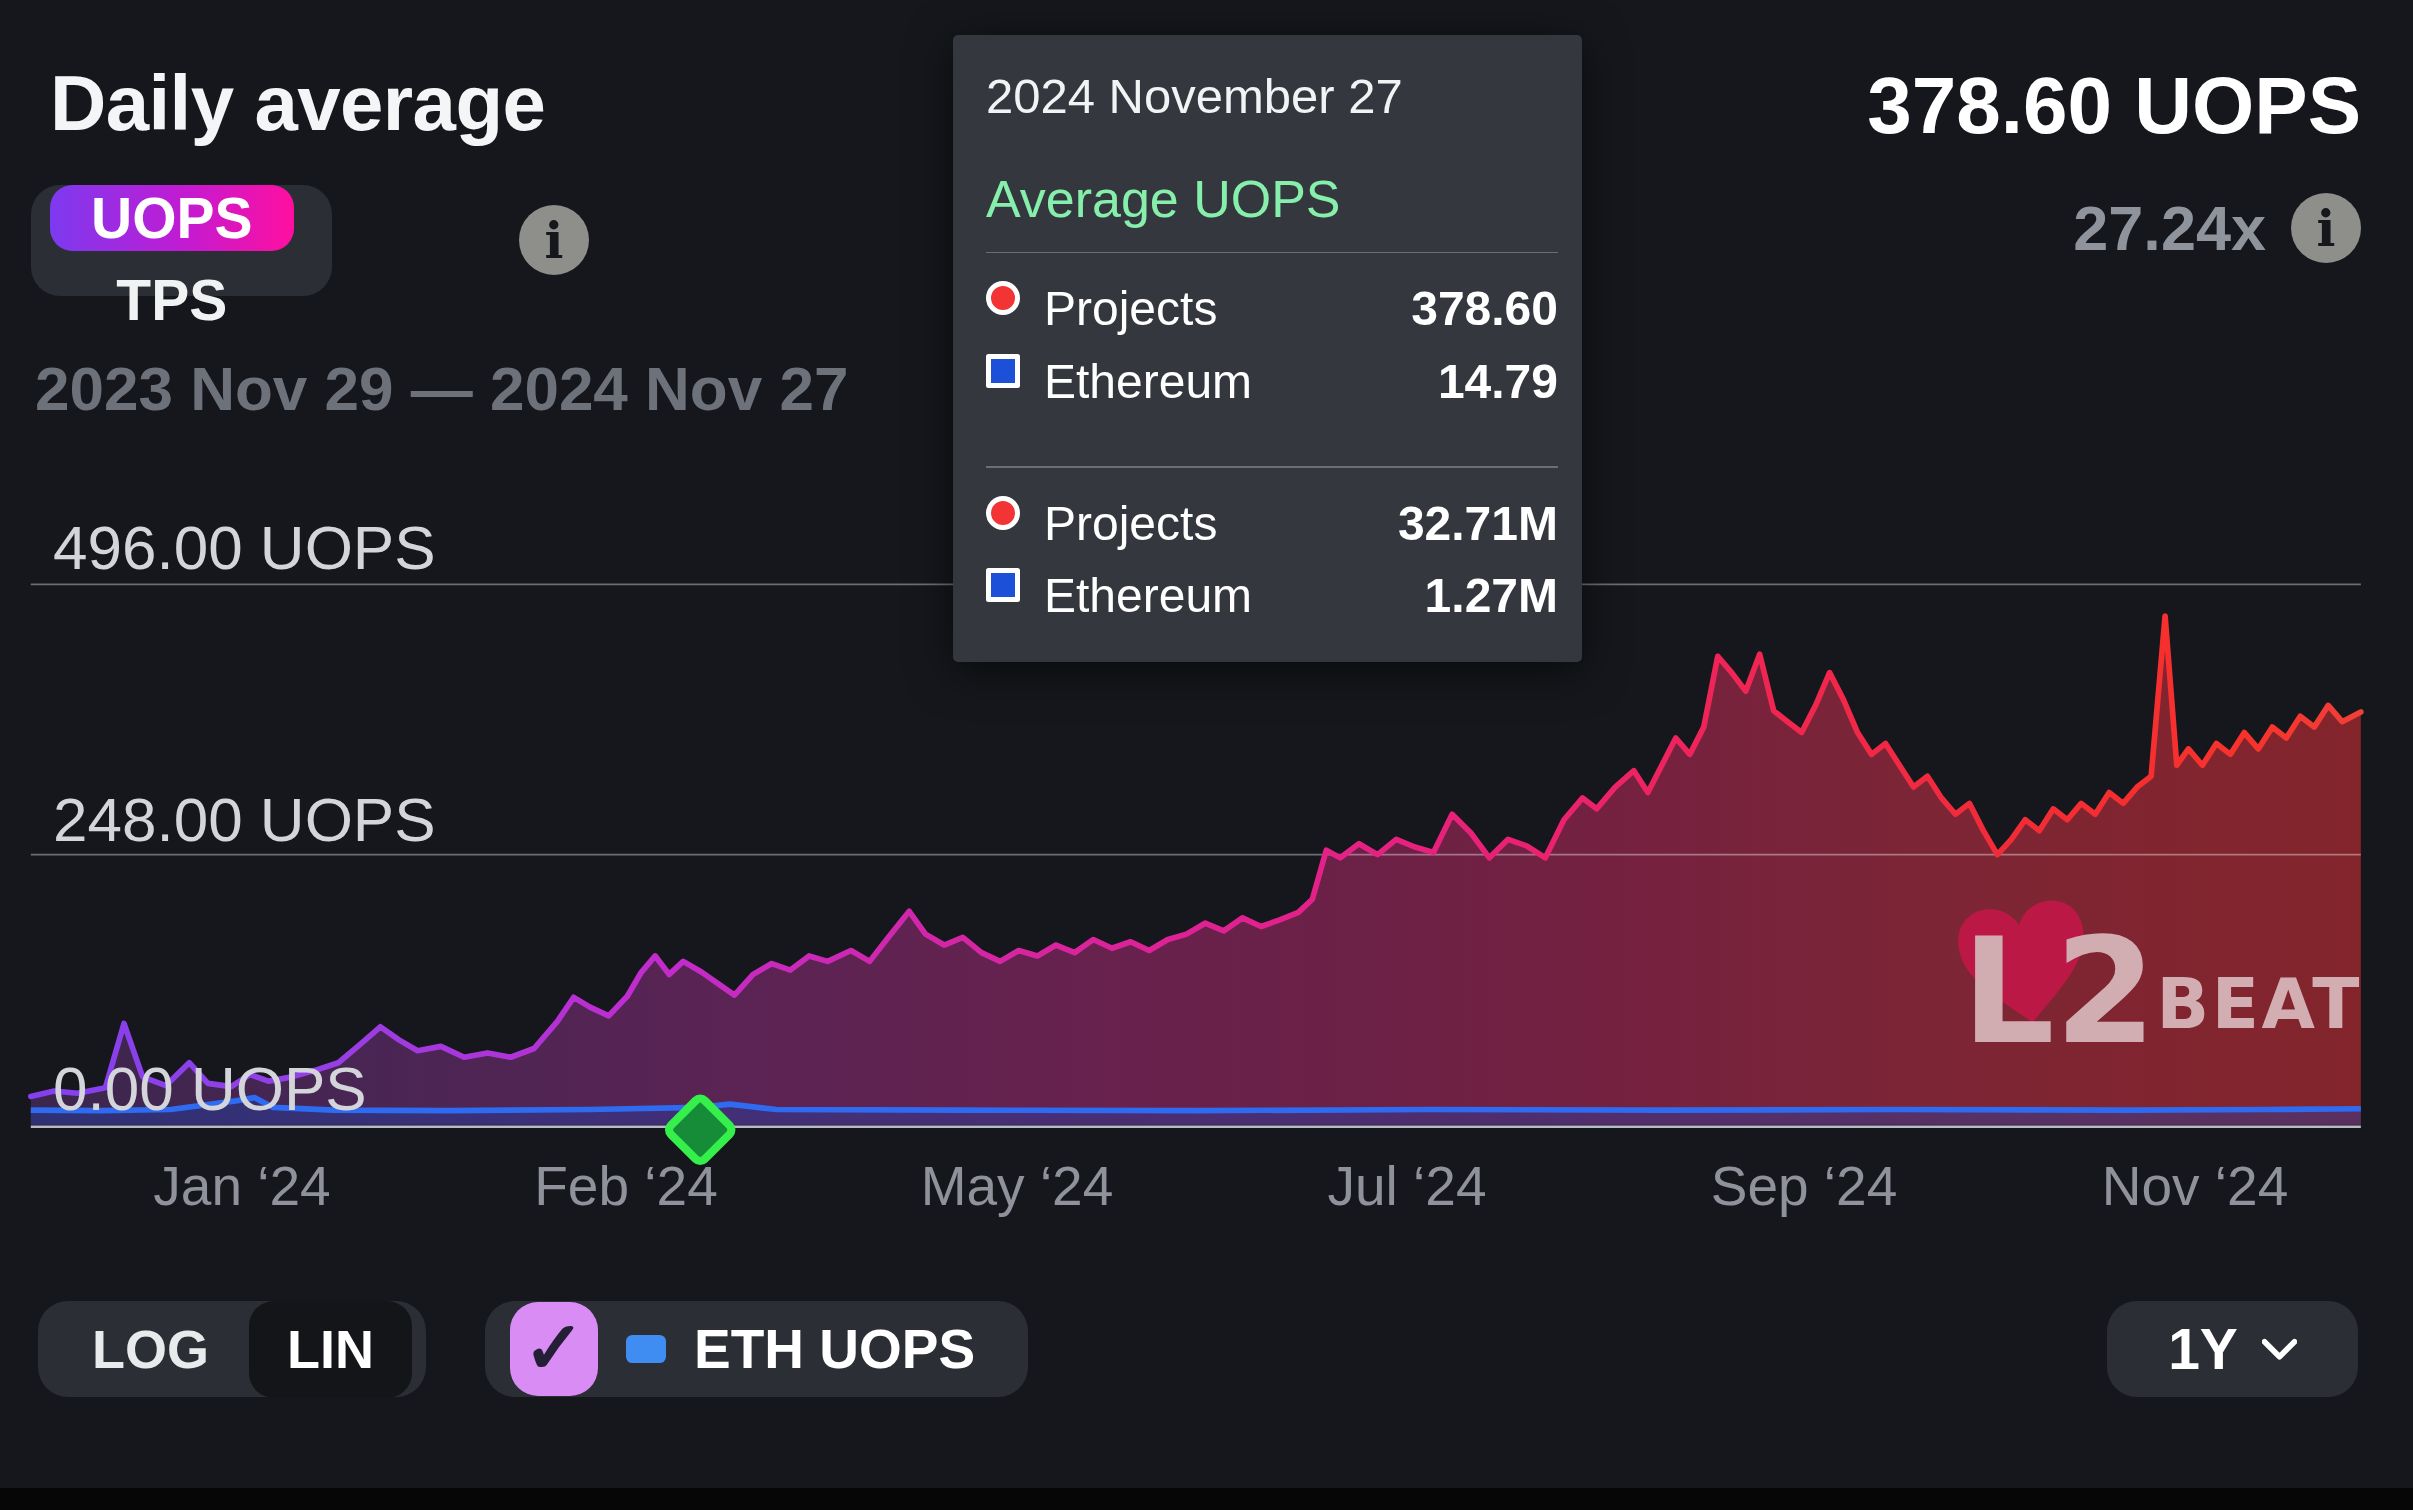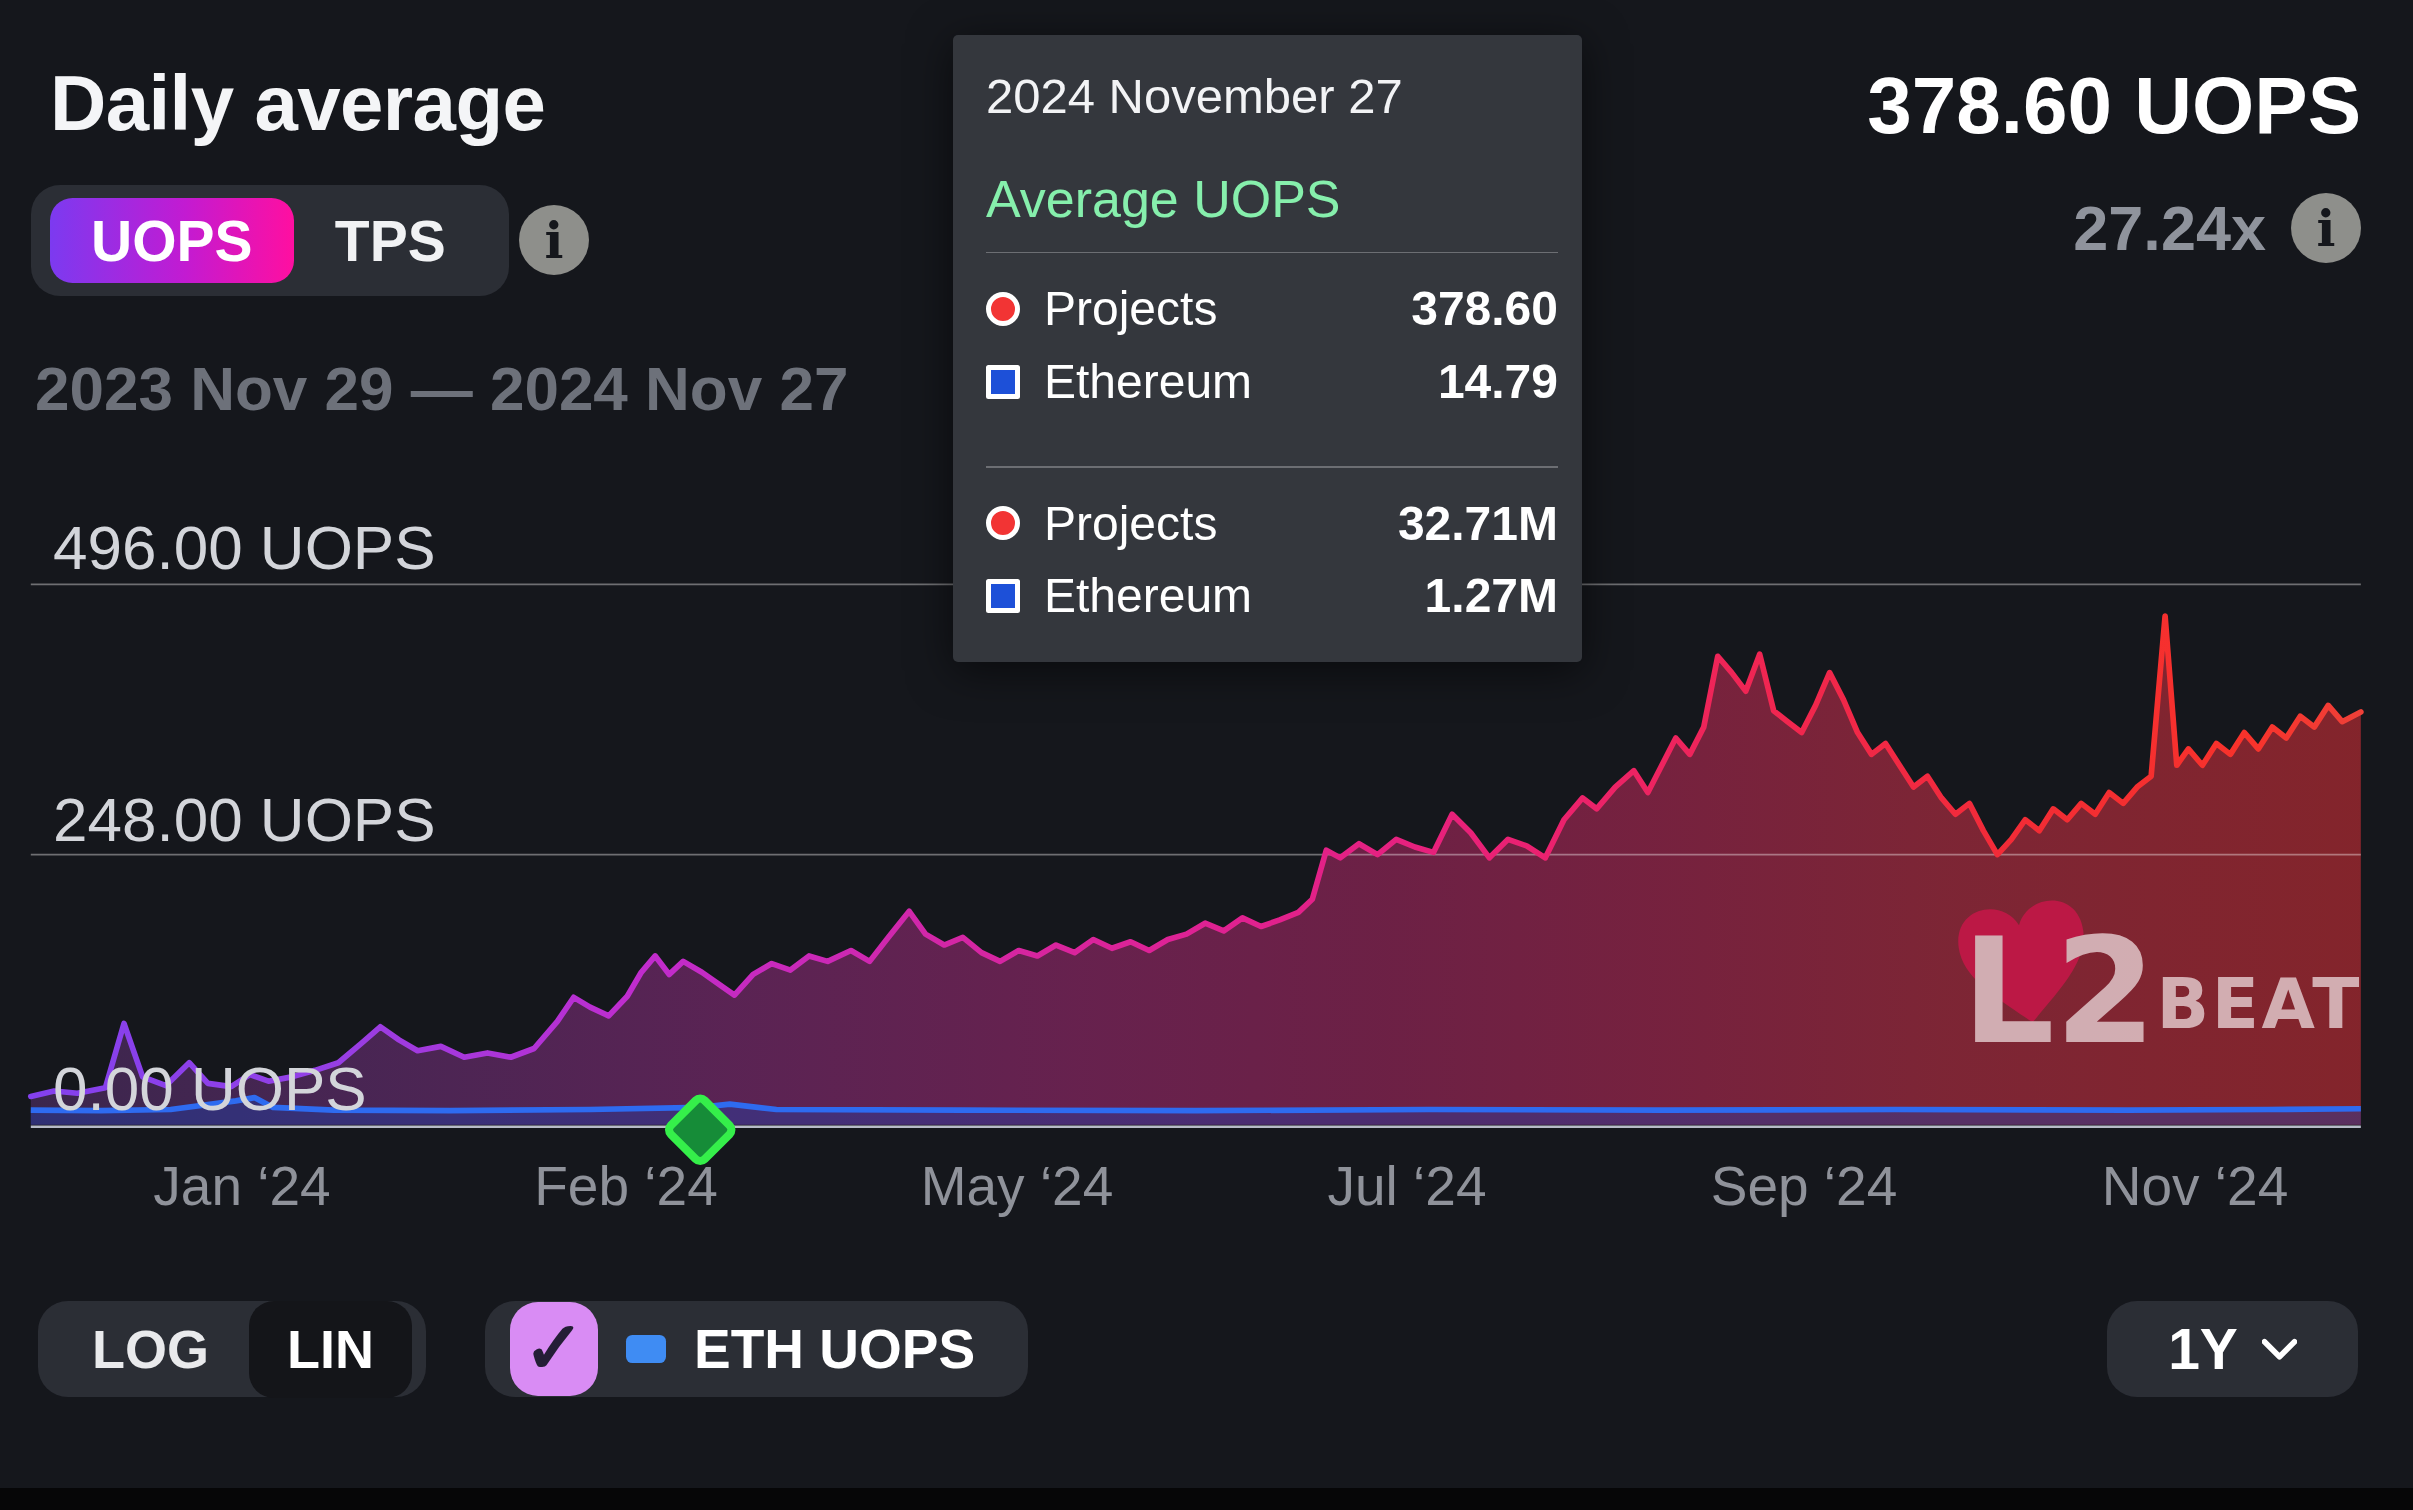--- a/index.html
+++ b/index.html
@@ -3,21 +3,21 @@
 <meta charset="utf-8">
 <style>
   * { margin:0; padding:0; box-sizing:border-box; }
   html,body { width:2413px; height:1510px; background:#15171c; overflow:hidden;
     font-family:"Liberation Sans", sans-serif; }
   .abs { position:absolute; }
 
   
   #page-title { left:50px; top:58px; font-size:78px; font-weight:700; color:#f4f5f7; letter-spacing:-0.6px; z-index:4; }
   #metric-toggle { left:31px; top:185px; height:111px; background:#2b2e35; border-radius:29px;
-    display:inline-flex; align-items:center; padding:0 38px 0 19px; gap:16.3px; z-index:4; }
+    display:inline-flex; align-items:center; padding:0 38px 0 19px; gap:16.3px; z-index:4;flex-direction:column; }
   #metric-uops { height:85px; padding:0 41px; border-radius:22.6px;
     background:linear-gradient(90deg,#7c3af0 0%,#c21bd2 55%,#ff0fa0 100%);
     color:#fff; font-size:57px; font-weight:700; display:flex; align-items:center; }
   #metric-tps { padding:0 25px; color:#f1f2f4; font-size:57px; font-weight:700; }
   .info-dot { width:70px; height:70px; border-radius:50%; background:#8e8f8b; color:#15171c;
     display:flex; align-items:center; justify-content:center; font-size:50px; font-weight:700;
     font-family:"DejaVu Serif", serif; z-index:4; }
   #info-metric { left:519px; top:205px; }
   #date-range { left:35px; top:353px; font-size:62px; font-weight:600; color:#6d717a; z-index:4; }
 
@@ -31,21 +31,21 @@
 
   
   #chart-canvas { left:0; top:0; width:2413px; height:1510px; z-index:1; }
 
   
   #tooltip { left:953px; top:35px; width:629px; background:#34373d; border-radius:5px;
     padding:33px 24px 35px 33px; z-index:10; box-shadow:0 8.8px 44px rgba(0,0,0,.55); }
   .tt-date { font-size:49px; color:#f2f3f5; font-weight:500; margin-bottom:45px; }
   .tt-head { font-size:52px; color:#86efac; font-weight:400; margin-bottom:22.6px; }
   .tt-divider { height:1.9px; background:rgba(255,255,255,.28); margin-bottom:28px; }
-  .tt-row { display:flex; align-items:center; margin-bottom:17.6px; }
+  .tt-row { display:flex; align-items:flex-start; margin-bottom:17.6px; }
   .tt-row .mk { margin-right:24px; flex:0 0 auto; }
   .mk { width:34px; height:34px; border:5.7px solid #ffffff; display:inline-block; }
   .mk-red { background:#f23434; border-radius:50%; }
   .mk-blue { background:#1d50d8; border-radius:2.5px; }
   .tt-label { font-size:48px; color:#ffffff; font-weight:500; }
   .tt-value { font-size:48px; color:#ffffff; font-weight:700; margin-left:auto; }
   .tt-gap { height:39px; }
 
   
   .pill { background:#2b2e35; border-radius:30px; height:96px; display:inline-flex; align-items:center; z-index:4; }

